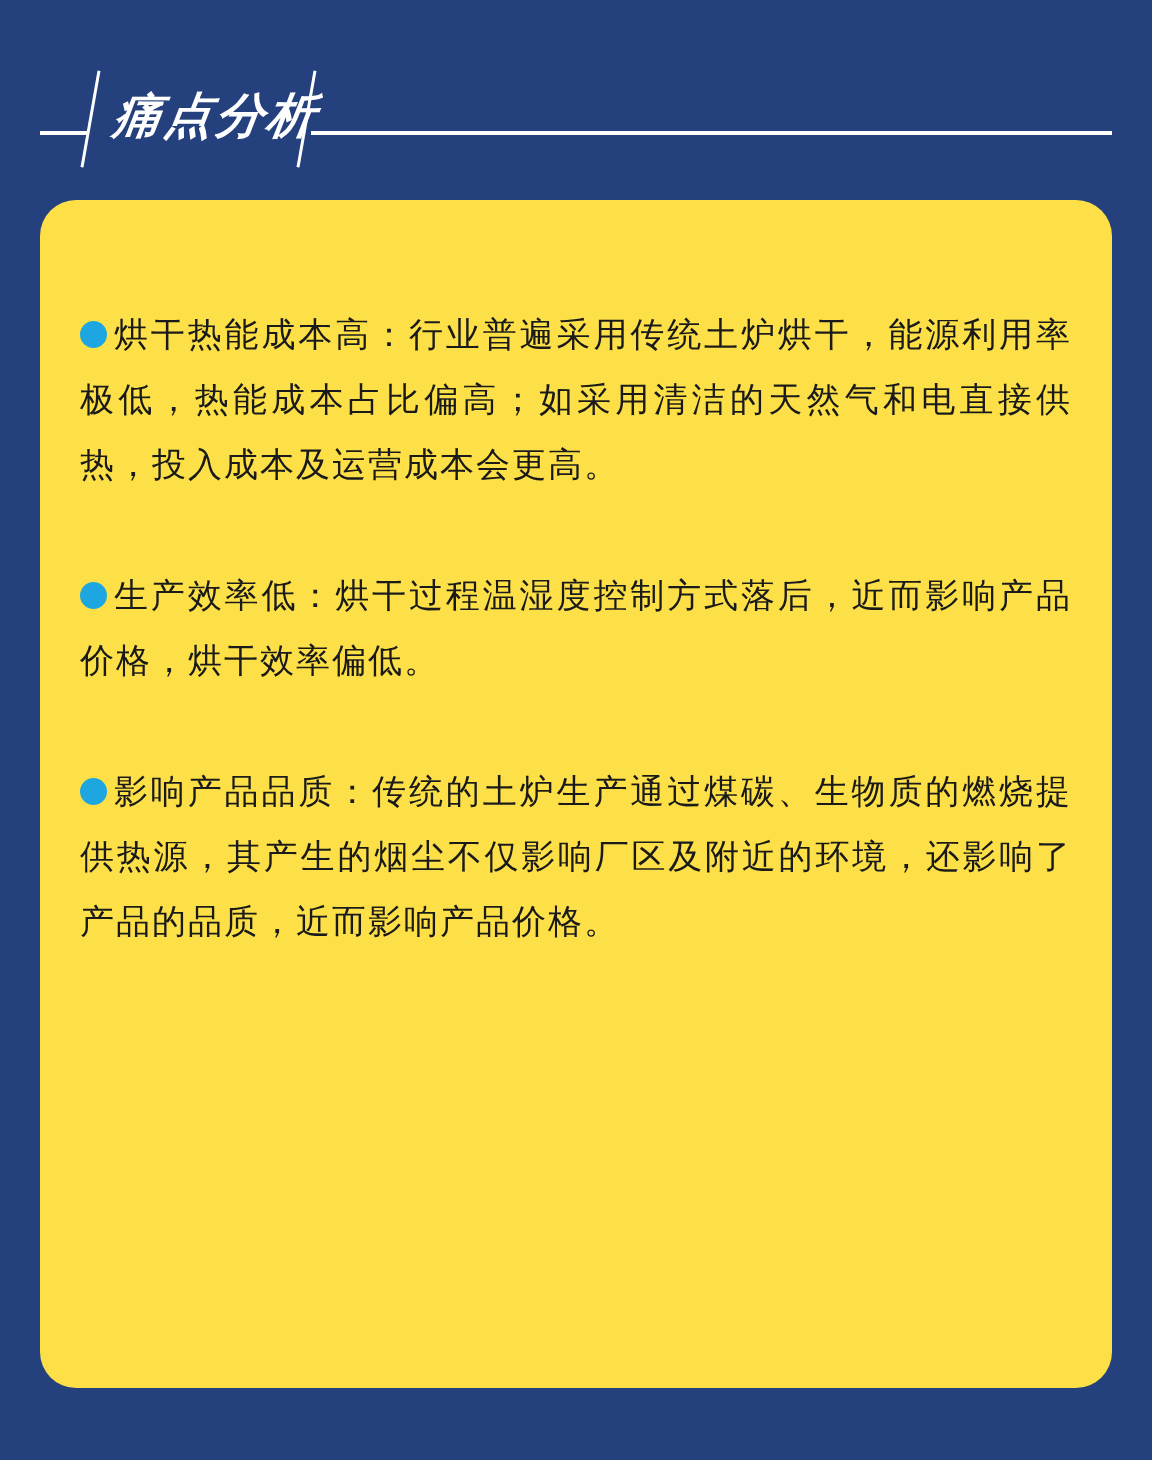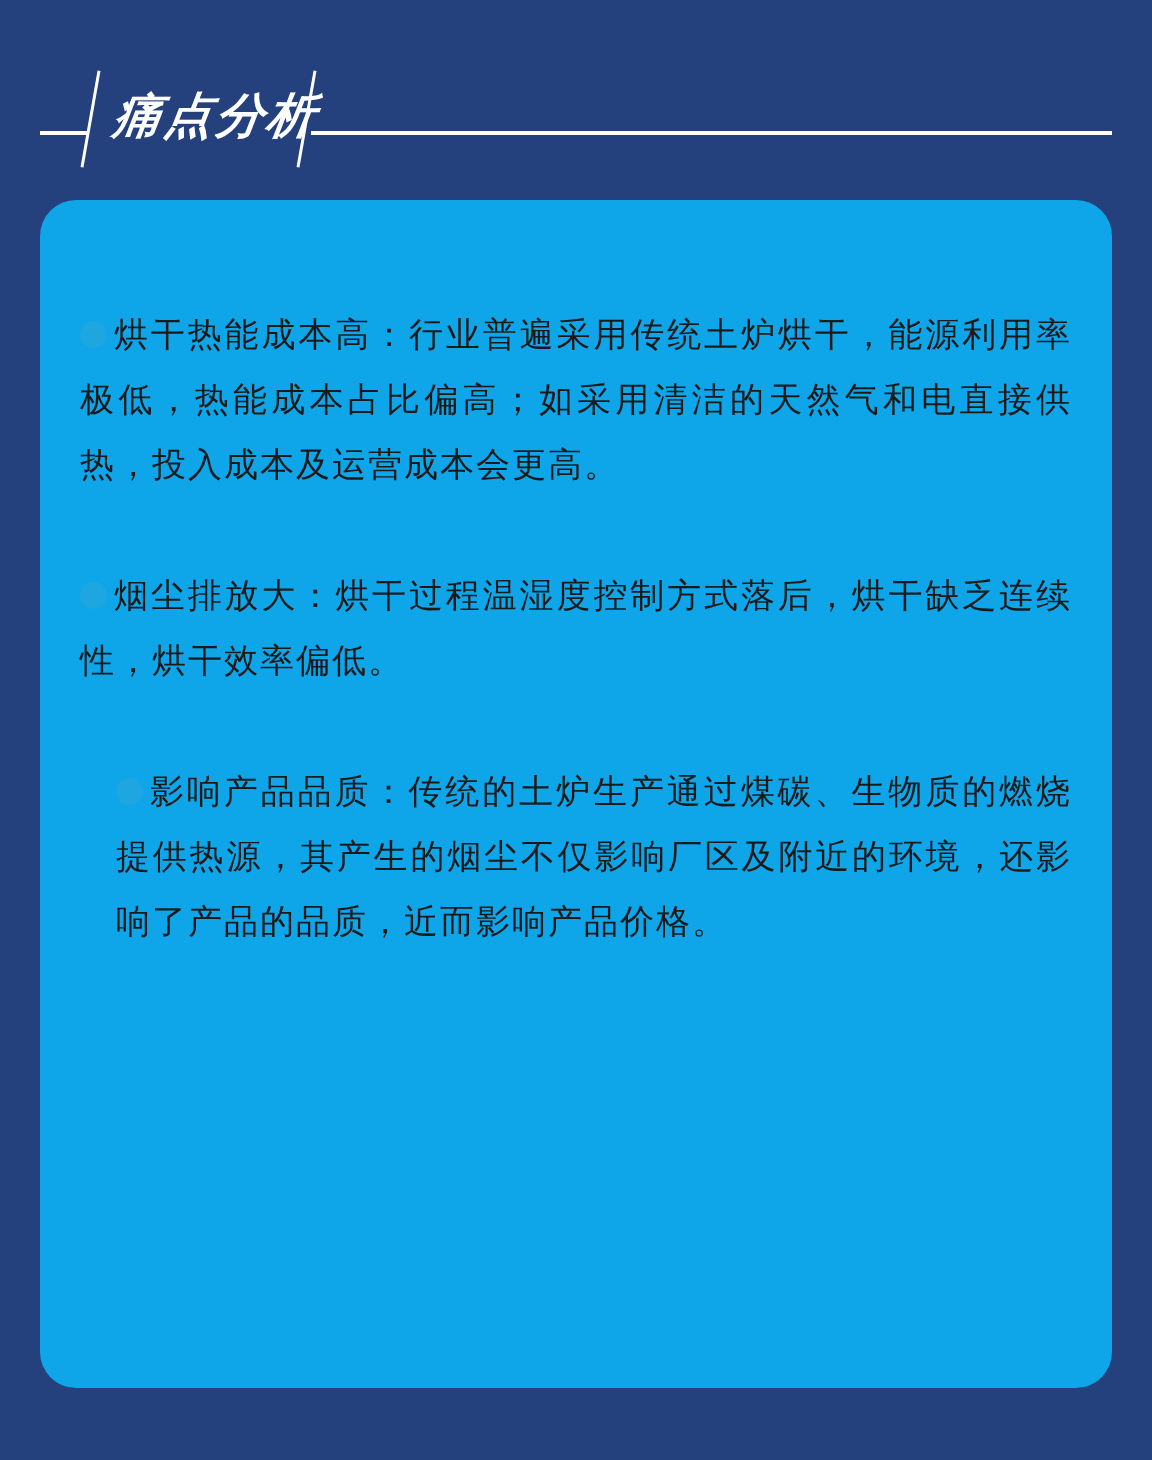--- a/index.html
+++ b/index.html
@@ -57,36 +57,35 @@
     transform: skewX(-8deg);
     white-space: nowrap;
   }
 
   
   .card {
     margin: 0 40px;
     width: 1072px;
     height: 1188px;
     box-sizing: border-box;
-    background: #0ea5e9;
+    background: #fde047;
     border-radius: 36px;
     padding: 102px 40px;
     overflow: hidden;
   }
   .point {
     margin: 0 0 66px 0;
     font-size: 34px;
     line-height: 65px;
     letter-spacing: 2px;
     color: #1a1a1a;
     text-align: justify;
   }
   .point:last-child {
     margin-bottom: 0;
-    margin-left: 36px;
   }
   .dot {
     display: inline-block;
     width: 27px;
     height: 27px;
     border-radius: 50%;
     background: #1ea6e0;
     margin-right: 6px;
     vertical-align: -2px;
   }
@@ -97,15 +96,15 @@
 <div class="header">
   <div class="rule rule-left"></div>
   <div class="slash slash-left"></div>
   <h1 class="title">痛点分析</h1>
   <div class="slash slash-right"></div>
   <div class="rule rule-right"></div>
 </div>
 
 <div class="card">
   <p class="point"><span class="dot"></span><span>烘干热能成本高：行业普遍采用传统土炉烘干，能源利用率极低，热能成本占比偏高；如采用清洁的天然气和电直接供热，投入成本及运营成本会更高。</span></p>
-  <p class="point"><span class="dot"></span><span>烟尘排放大：烘干过程温湿度控制方式落后，烘干缺乏连续性，烘干效率偏低。</span></p>
+  <p class="point"><span class="dot"></span><span>生产效率低：烘干过程温湿度控制方式落后，近而影响产品价格，烘干效率偏低。</span></p>
   <p class="point"><span class="dot"></span><span>影响产品品质：传统的土炉生产通过煤碳、生物质的燃烧提供热源，其产生的烟尘不仅影响厂区及附近的环境，还影响了产品的品质，近而影响产品价格。</span></p>
 </div>
 
 </body></html>

